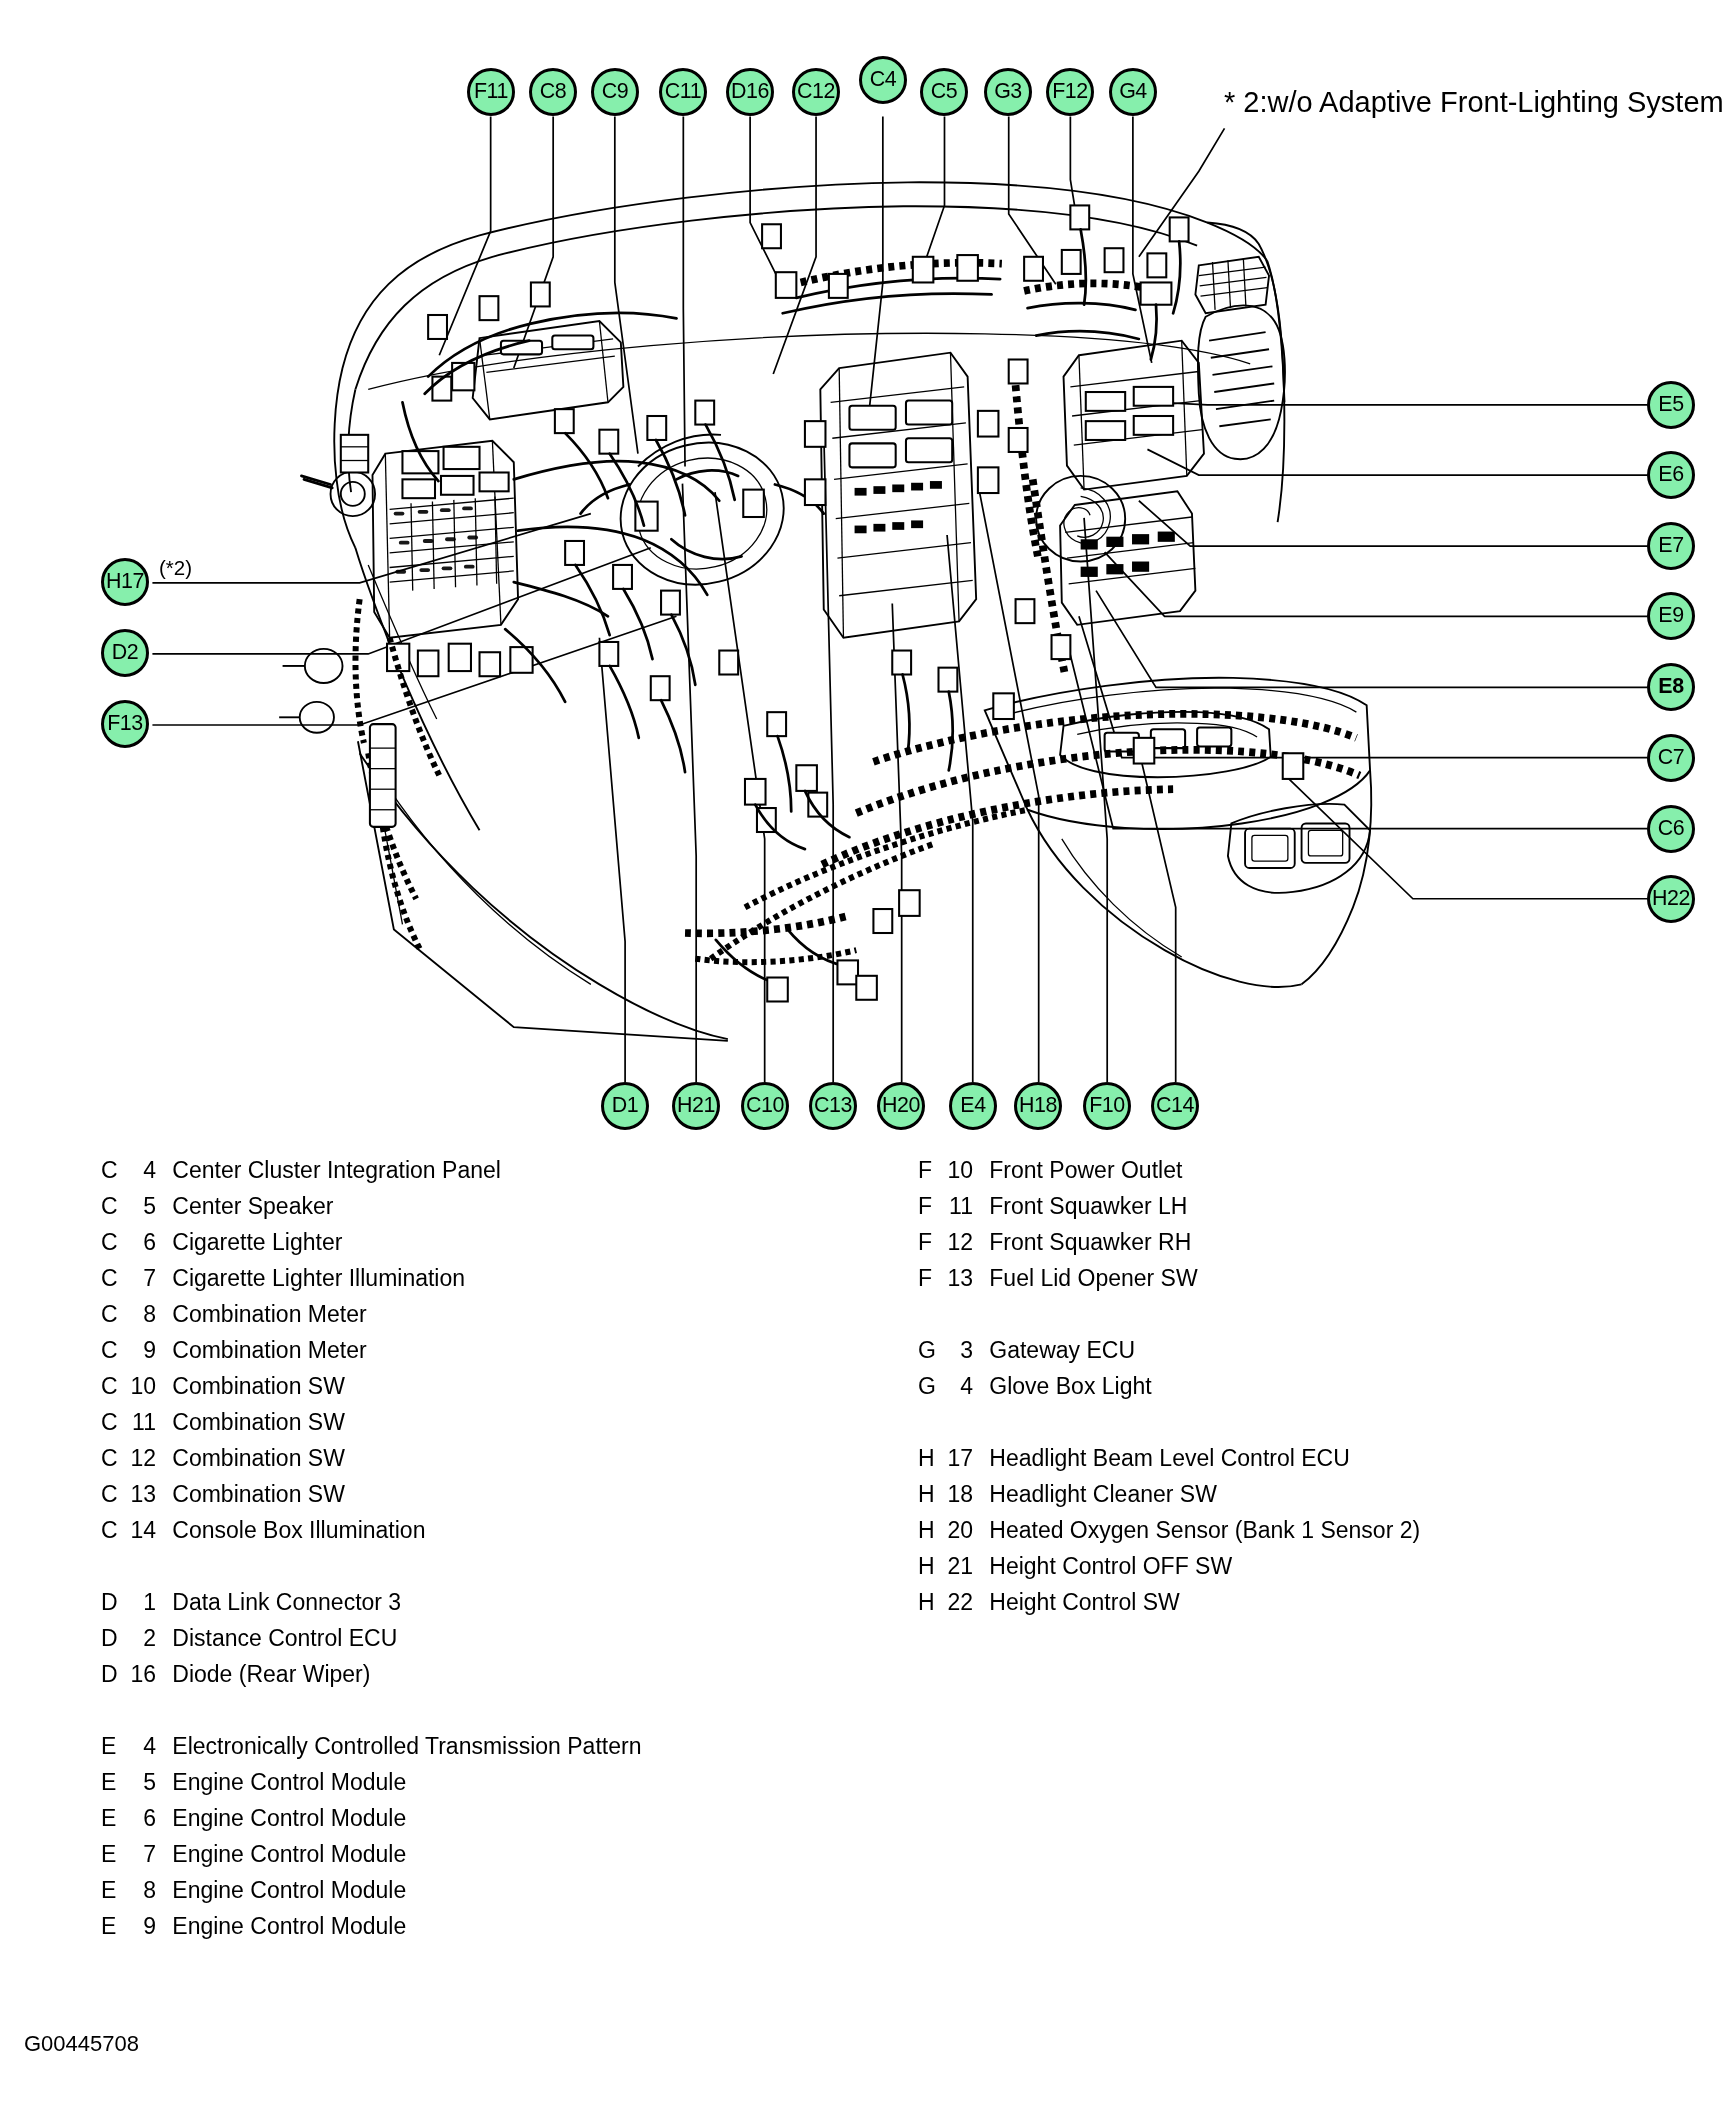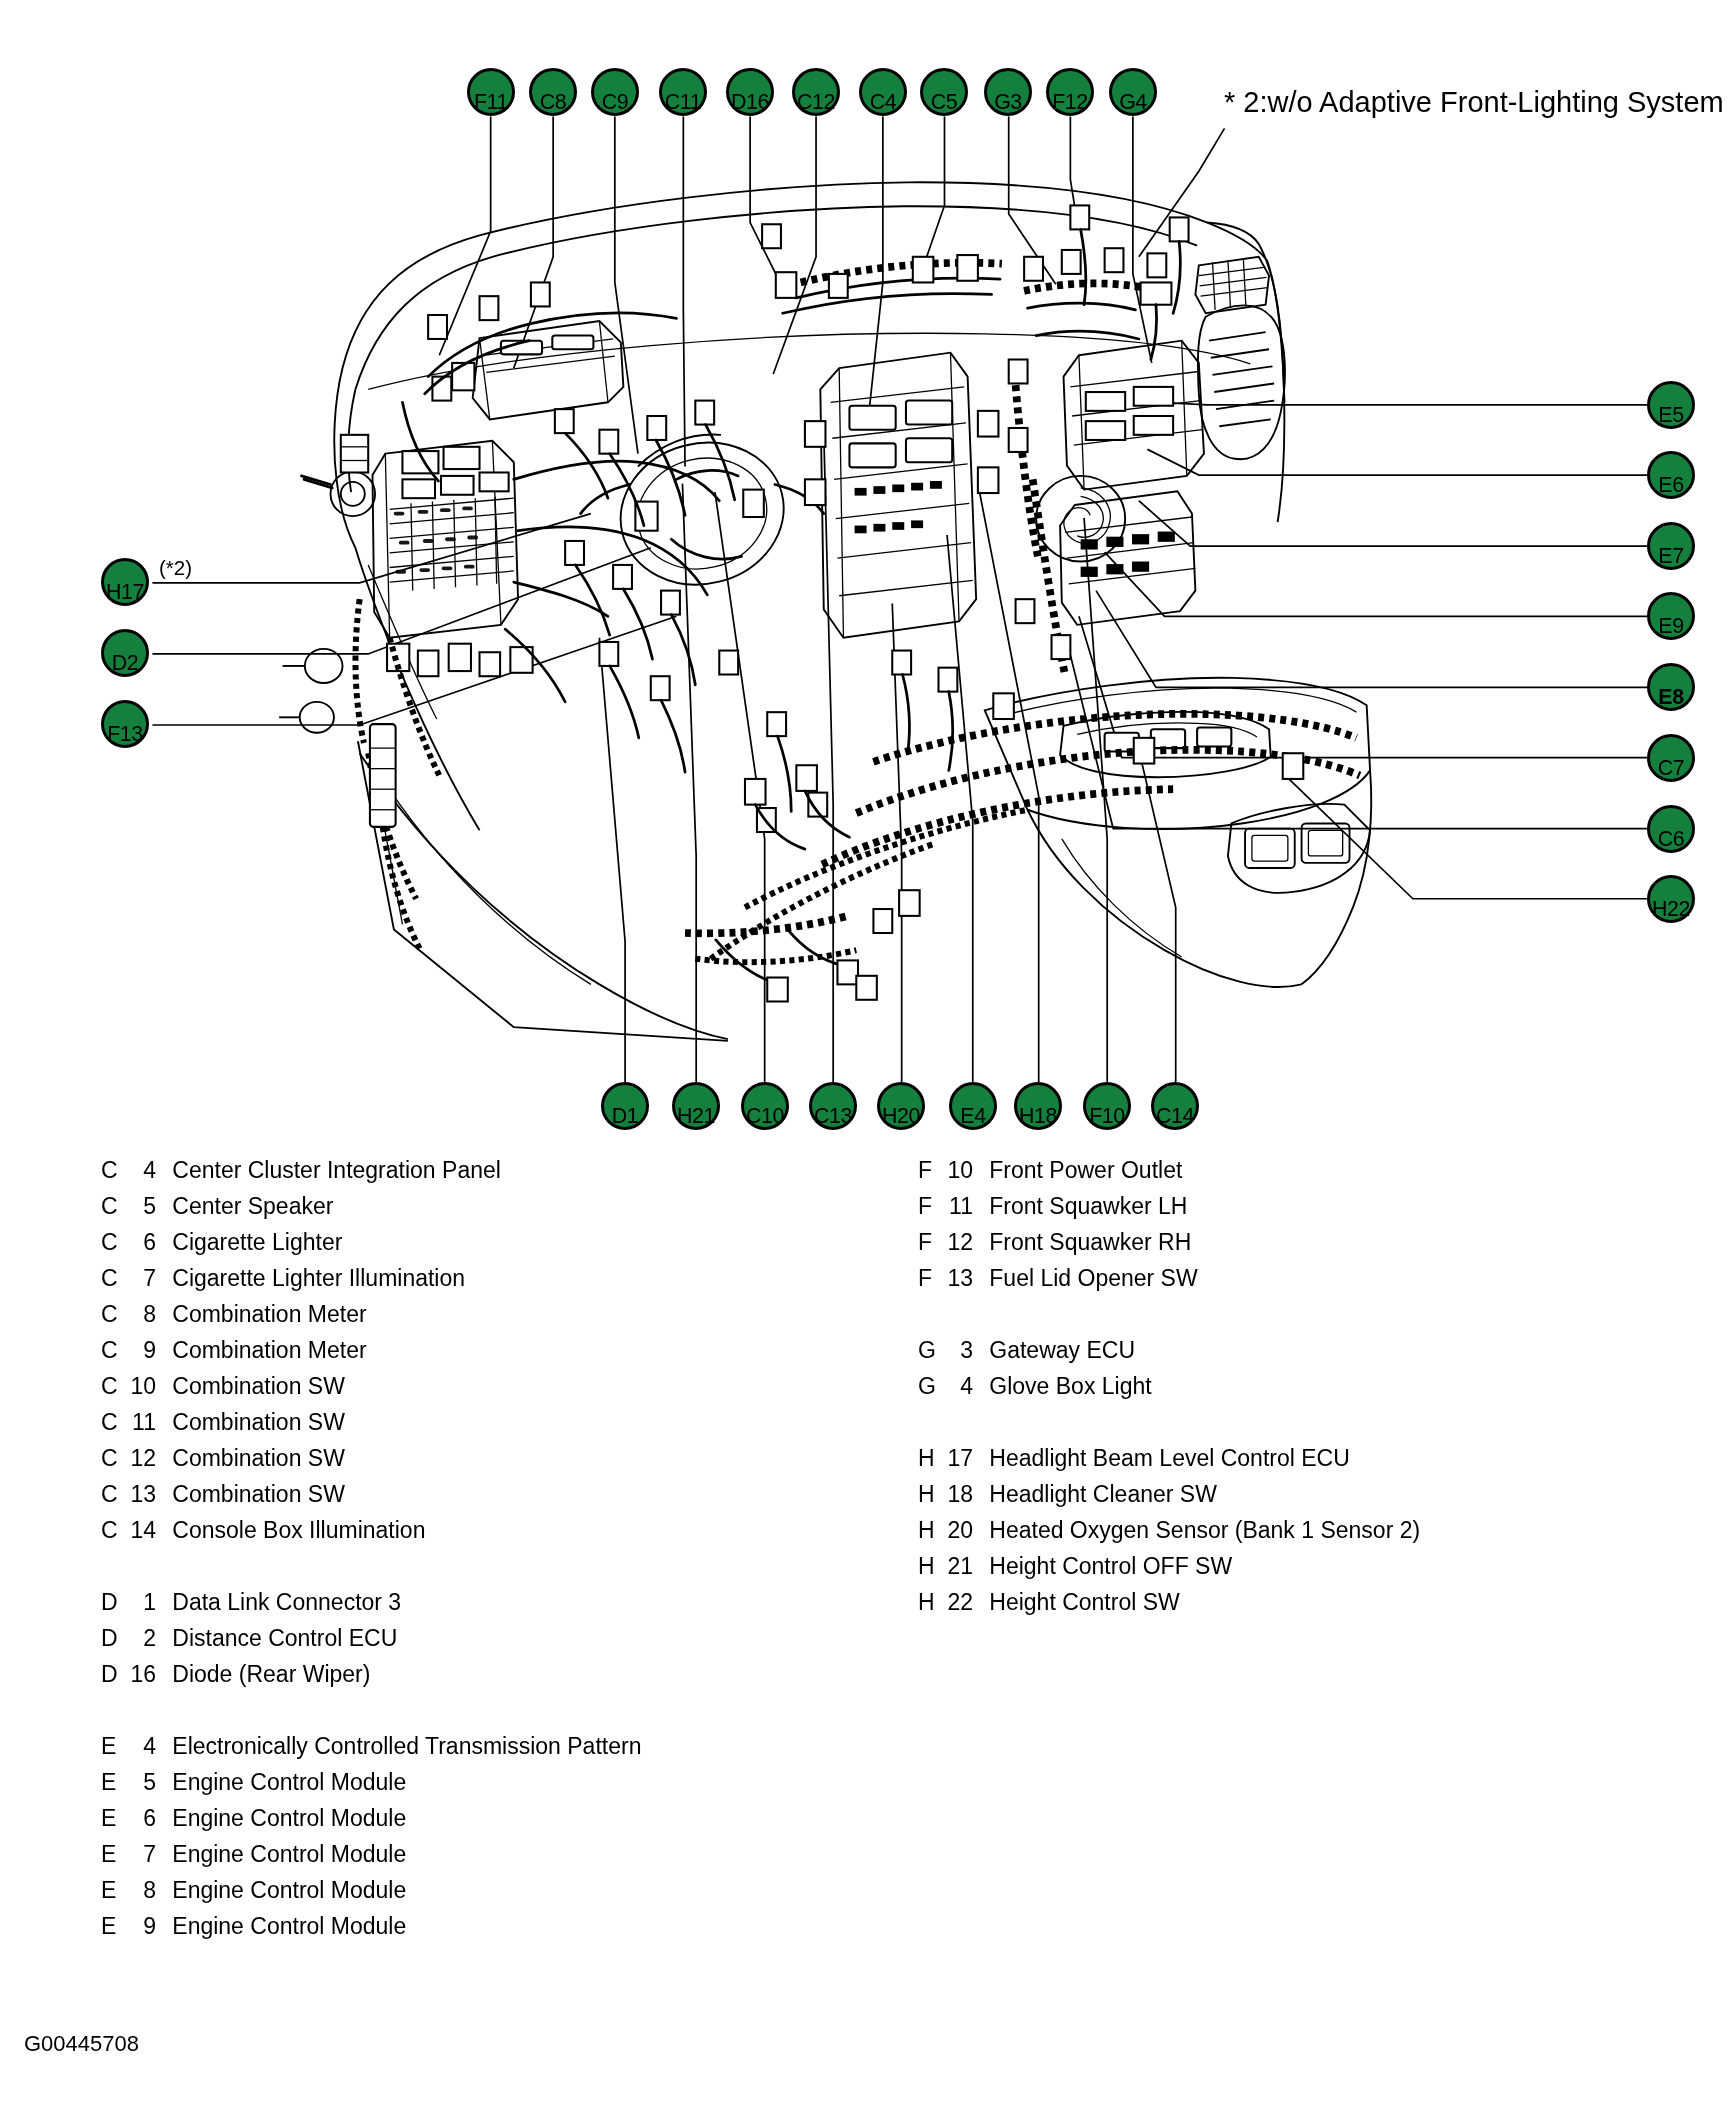--- a/index.html
+++ b/index.html
@@ -37,24 +37,24 @@
     height: 1147px;
   }
 
   
   .callout {
     position: absolute;
     width: 48px;
     height: 48px;
     border: 3.4px solid #000;
     border-radius: 50%;
-    background: #15803d;
+    background: #86efac;
     box-sizing: border-box;
     display: flex;
-    align-items: flex-end;
+    align-items: center;
     justify-content: center;
     font-size: 21.4px;
     letter-spacing: -0.4px;
     line-height: 1;
     z-index: 8;
   }
 
   .note-star {
     position: absolute;
     font-size: 29px;
@@ -558,21 +558,21 @@
       </div>
     <div class="callout" style="left:659px; top:68px;">
         <span>C11</span>
       </div>
     <div class="callout" style="left:726px; top:68px;">
         <span>D16</span>
       </div>
     <div class="callout" style="left:792px; top:68px;">
         <span>C12</span>
       </div>
-    <div class="callout" style="left:859px; top:68px;">
+    <div class="callout" style="left:859px; top:56px;">
         <span>C4</span>
       </div>
     <div class="callout" style="left:920px; top:68px;">
         <span>C5</span>
       </div>
     <div class="callout" style="left:984px; top:68px;">
         <span>G3</span>
       </div>
     <div class="callout" style="left:1046px; top:68px;">
         <span>F12</span>

